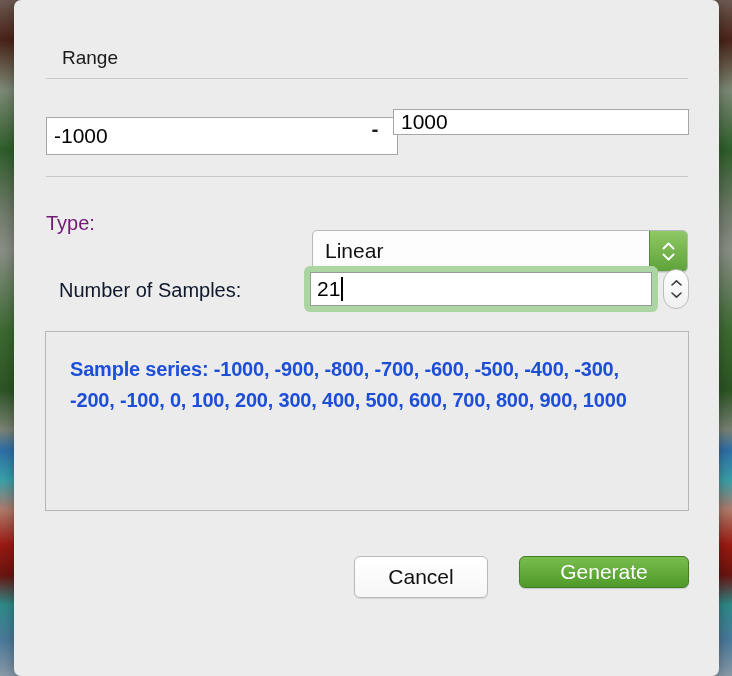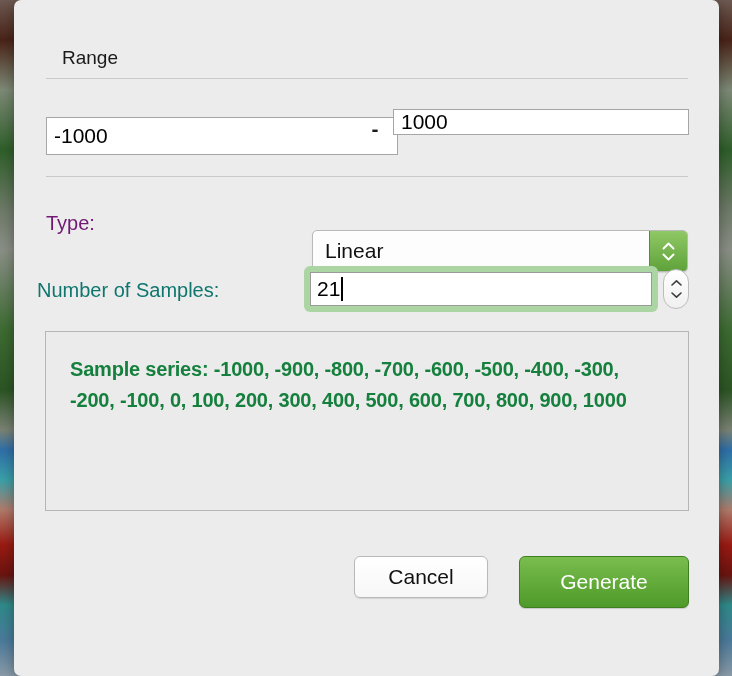--- a/index.html
+++ b/index.html
@@ -175,23 +175,23 @@
   }
   .chev {
     display: block;
     width: 13px; height: 8px;
   }
   .chev svg { display: block; }
 
   
   #samples-label {
     position: absolute;
-    left: 23px; top: 279px;
+    left: 45px; top: 279px;
     font-size: 20px;
-    color: #0f766e;
+    color: #0f172a;
   }
   #samples-focus {
     position: absolute;
     left: 290px; top: 266px;
     width: 354px; height: 46px;
     background: #abd6a3;
     border-radius: 6px;
     padding: 6px;
   }
   #samples-field {
@@ -232,21 +232,21 @@
     position: absolute;
     left: 31px; top: 331px;
     width: 644px; height: 180px;
     background: #ebebeb;
     border: 1px solid #b6b6b6;
     padding: 22px 24px;
   }
   #preview-text {
     font-size: 20px;
     font-weight: bold;
-    color: #15803d;
+    color: #1d4ed8;
     line-height: 31px;
     letter-spacing: -0.2px;
   }
 
   
   #cancel-button {
     position: absolute;
     left: 340px; top: 556px;
     width: 134px; height: 42px;
     border-radius: 6px;
@@ -254,21 +254,21 @@
     border: 1px solid #b9b9b9;
     box-shadow: 0 1px 1px rgba(0,0,0,0.10);
     font-size: 21px;
     color: #111;
     font-family: "Liberation Sans", sans-serif;
     cursor: default;
   }
   #generate-button {
     position: absolute;
     left: 505px; top: 556px;
-    width: 170px; height: 52px;
+    width: 170px; height: 32px;
     border-radius: 6px;
     background: linear-gradient(180deg, #79bd4d 0%, #4e9a2a 100%);
     border: 1px solid #3f7f22;
     box-shadow: 0 1px 1px rgba(0,0,0,0.15);
     font-size: 21px;
     color: #ffffff;
     font-family: "Liberation Sans", sans-serif;
     cursor: default;
   }
 </style>

